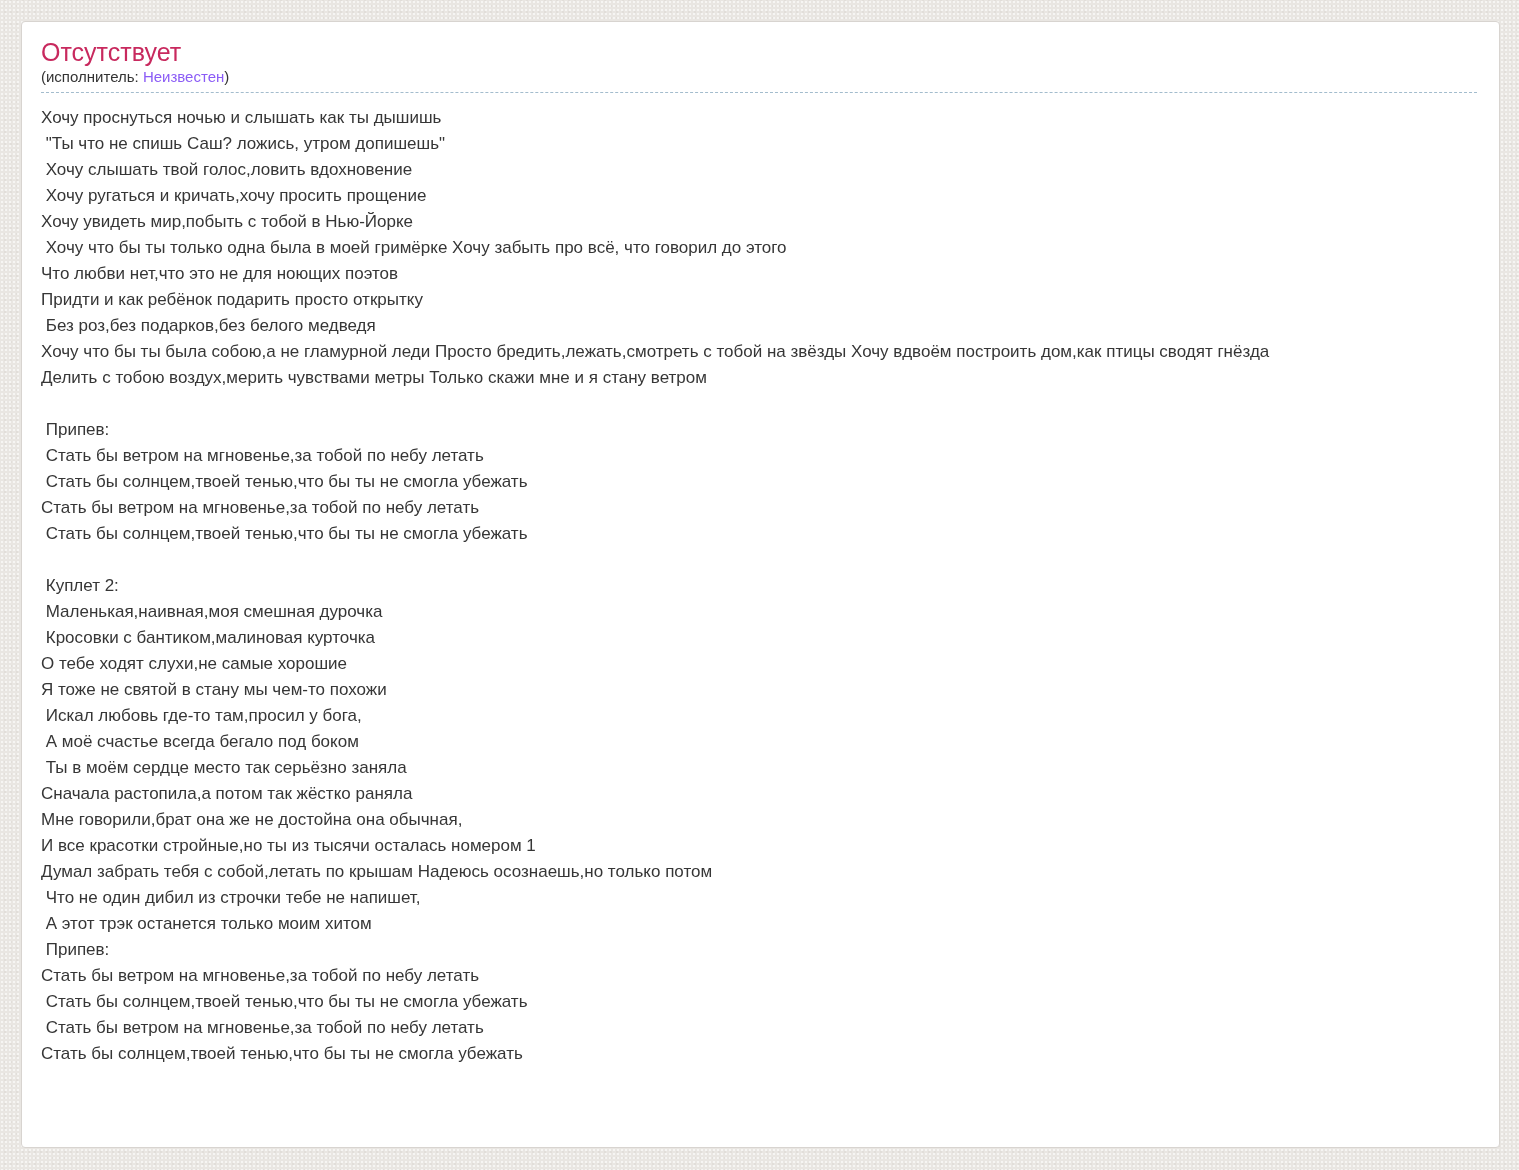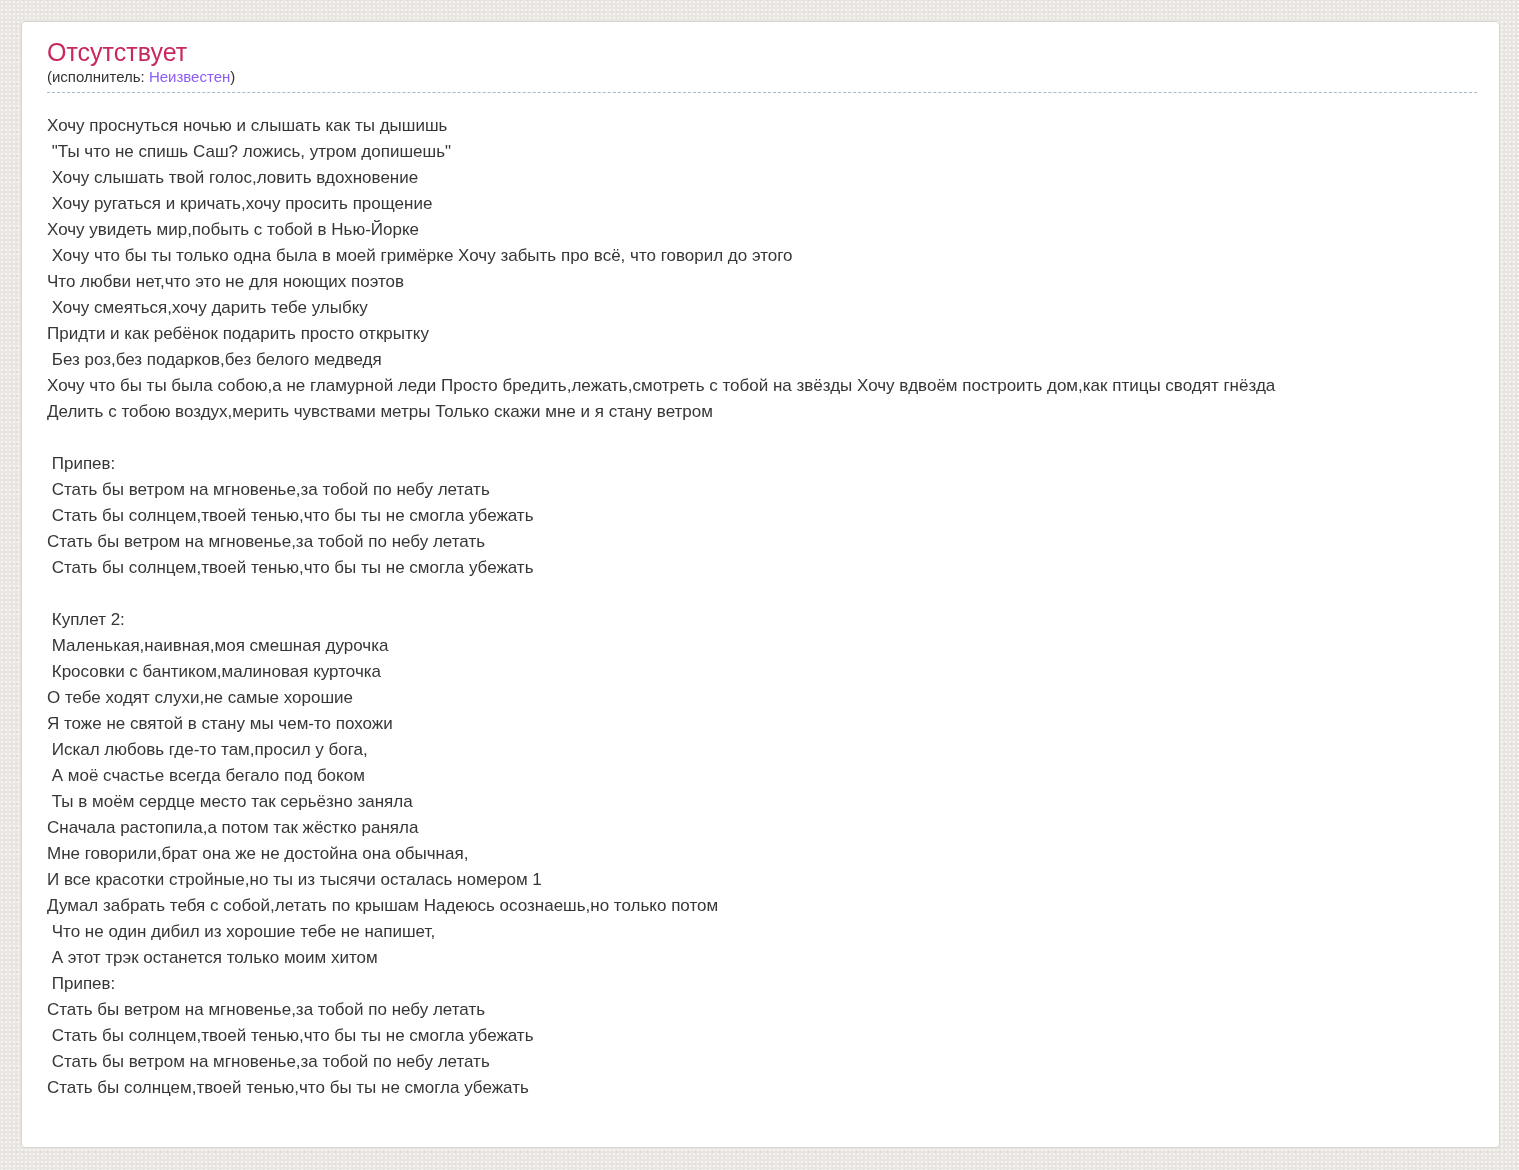--- a/index.html
+++ b/index.html
@@ -22,21 +22,21 @@
   .panel {
     position: absolute;
     left: 21px;
     top: 21px;
     width: 1479px;
     height: 1127px;
     box-sizing: border-box;
     background: #ffffff;
     border: 1px solid #d8d4d0;
     border-radius: 4px;
-    padding: 16px 22px 0 25px;
+    padding: 16px 22px 0 19px;
     overflow: visible;
   }
   .header {
     border-bottom: 1px dashed #a3bccd;
     padding-bottom: 6px;
   }
   .song-title {
     margin: 0;
     font-size: 25px;
     font-weight: 400;
@@ -49,21 +49,21 @@
     line-height: 18px;
     color: #333333;
   }
   .subtitle span { white-space: pre; }
   .artist-link {
     color: #8b5cf6;
     text-decoration: none;
     cursor: pointer;
   }
   .lyrics {
-    margin-top: 20px;
+    margin-top: 12px;
     font-size: 17px;
     line-height: 26px;
     color: #363636;
   }
   .lyric-line {
     white-space: pre;
     min-height: 26px;
   }
 </style>
 </head>
@@ -77,21 +77,20 @@
     </div>
   </div>
   <div class="lyrics">
       <div class="lyric-line">Хочу проснуться ночью и слышать как ты дышишь</div>
       <div class="lyric-line"> "Ты что не спишь Саш? ложись, утром допишешь"</div>
       <div class="lyric-line"> Хочу слышать твой голос,ловить вдохновение</div>
       <div class="lyric-line"> Хочу ругаться и кричать,хочу просить прощение</div>
       <div class="lyric-line">Хочу увидеть мир,побыть с тобой в Нью-Йорке</div>
       <div class="lyric-line"> Хочу что бы ты только одна была в моей гримёрке Хочу забыть про всё, что говорил до этого</div>
       <div class="lyric-line">Что любви нет,что это не для ноющих поэтов</div>
-      <div class="lyric-line"> Хочу смеяться,хочу дарить тебе улыбку</div>
       <div class="lyric-line">Придти и как ребёнок подарить просто открытку</div>
       <div class="lyric-line"> Без роз,без подарков,без белого медведя</div>
       <div class="lyric-line">Хочу что бы ты была собою,а не гламурной леди Просто бредить,лежать,смотреть с тобой на звёзды Хочу вдвоём построить дом,как птицы сводят гнёзда</div>
       <div class="lyric-line">Делить с тобою воздух,мерить чувствами метры Только скажи мне и я стану ветром</div>
       <div class="lyric-line"></div>
       <div class="lyric-line"> Припев:</div>
       <div class="lyric-line"> Стать бы ветром на мгновенье,за тобой по небу летать</div>
       <div class="lyric-line"> Стать бы солнцем,твоей тенью,что бы ты не смогла убежать</div>
       <div class="lyric-line">Стать бы ветром на мгновенье,за тобой по небу летать</div>
       <div class="lyric-line"> Стать бы солнцем,твоей тенью,что бы ты не смогла убежать</div>
@@ -101,21 +100,21 @@
       <div class="lyric-line"> Кросовки с бантиком,малиновая курточка</div>
       <div class="lyric-line">О тебе ходят слухи,не самые хорошие</div>
       <div class="lyric-line">Я тоже не святой в стану мы чем-то похожи</div>
       <div class="lyric-line"> Искал любовь где-то там,просил у бога,</div>
       <div class="lyric-line"> А моё счастье всегда бегало под боком</div>
       <div class="lyric-line"> Ты в моём сердце место так серьёзно заняла</div>
       <div class="lyric-line">Сначала растопила,а потом так жёстко раняла</div>
       <div class="lyric-line">Мне говорили,брат она же не достойна она обычная,</div>
       <div class="lyric-line">И все красотки стройные,но ты из тысячи осталась номером 1</div>
       <div class="lyric-line">Думал забрать тебя с собой,летать по крышам Надеюсь осознаешь,но только потом</div>
-      <div class="lyric-line"> Что не один дибил из хорошие тебе не напишет,</div>
+      <div class="lyric-line"> Что не один дибил из строчки тебе не напишет,</div>
       <div class="lyric-line"> А этот трэк останется только моим хитом</div>
       <div class="lyric-line"> Припев:</div>
       <div class="lyric-line">Стать бы ветром на мгновенье,за тобой по небу летать</div>
       <div class="lyric-line"> Стать бы солнцем,твоей тенью,что бы ты не смогла убежать</div>
       <div class="lyric-line"> Стать бы ветром на мгновенье,за тобой по небу летать</div>
       <div class="lyric-line">Стать бы солнцем,твоей тенью,что бы ты не смогла убежать</div>
     </div>
 </div>
 
 </body></html>

